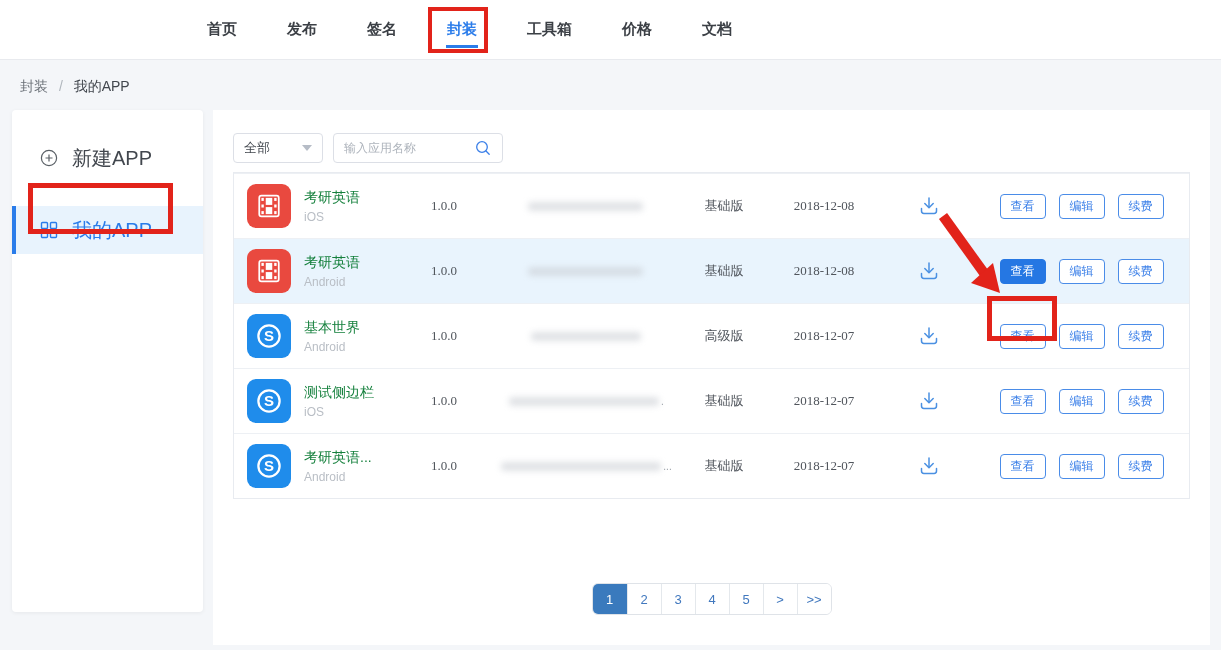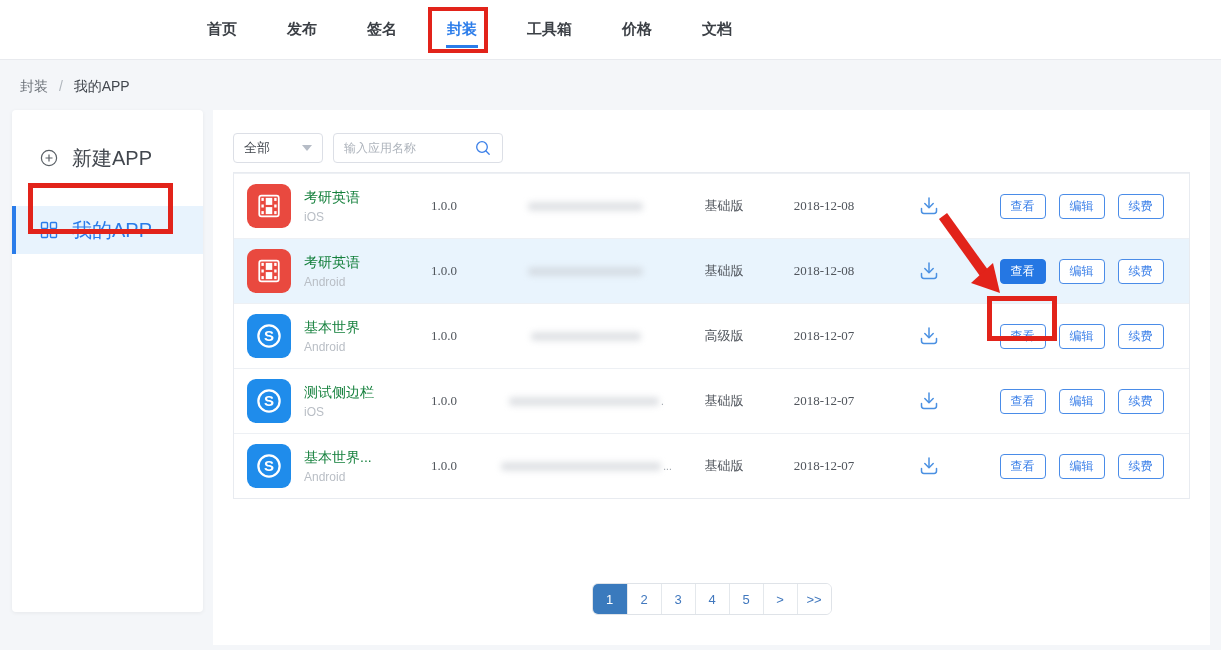--- a/index.html
+++ b/index.html
@@ -308,21 +308,21 @@
   <div class="trow">
     <div class="cell-icon">
       <div class="app-icon sphere">
               <svg width="30" height="30" viewBox="0 0 24 24">
                 <circle cx="12" cy="12" r="8.5" fill="none" stroke="#fff" stroke-width="1.8"></circle>
                 <text x="12" y="16.3" text-anchor="middle" font-family="Liberation Sans,sans-serif" font-size="12" font-weight="bold" fill="#fff">S</text>
               </svg>
             </div>
     </div>
     <div class="cell-name">
-      <div class="nm">基本世界...</div>
+      <div class="nm">考研英语...</div>
       <div class="pf">Android</div>
     </div>
     <div class="cell-center">1.0.0</div>
     <div class="cell-link">
       <span class="blurbar" style="width: 160px;"></span>
       <span class="link-suffix">...</span>
     </div>
     <div class="cell-center">基础版</div>
     <div class="cell-center">2018-12-07</div>
     <div class="cell-dl">

